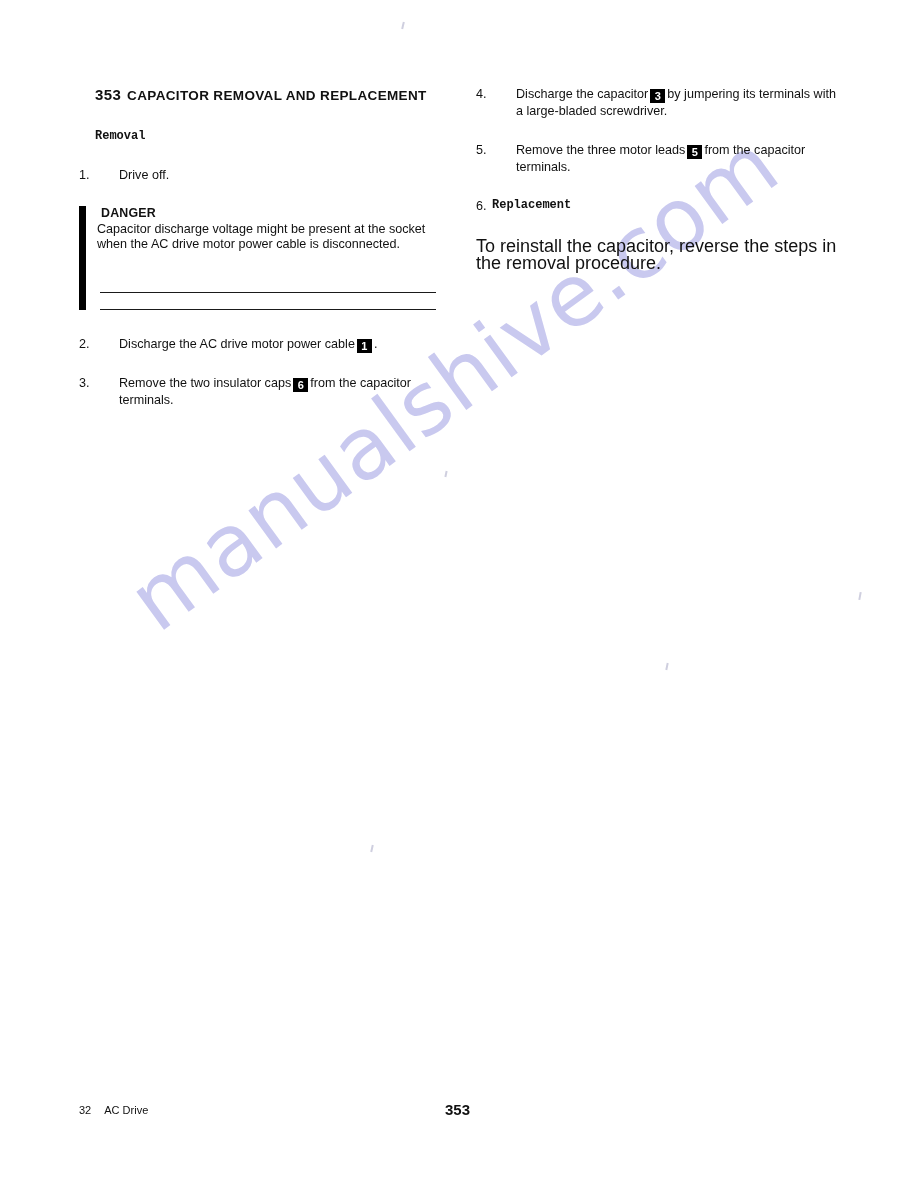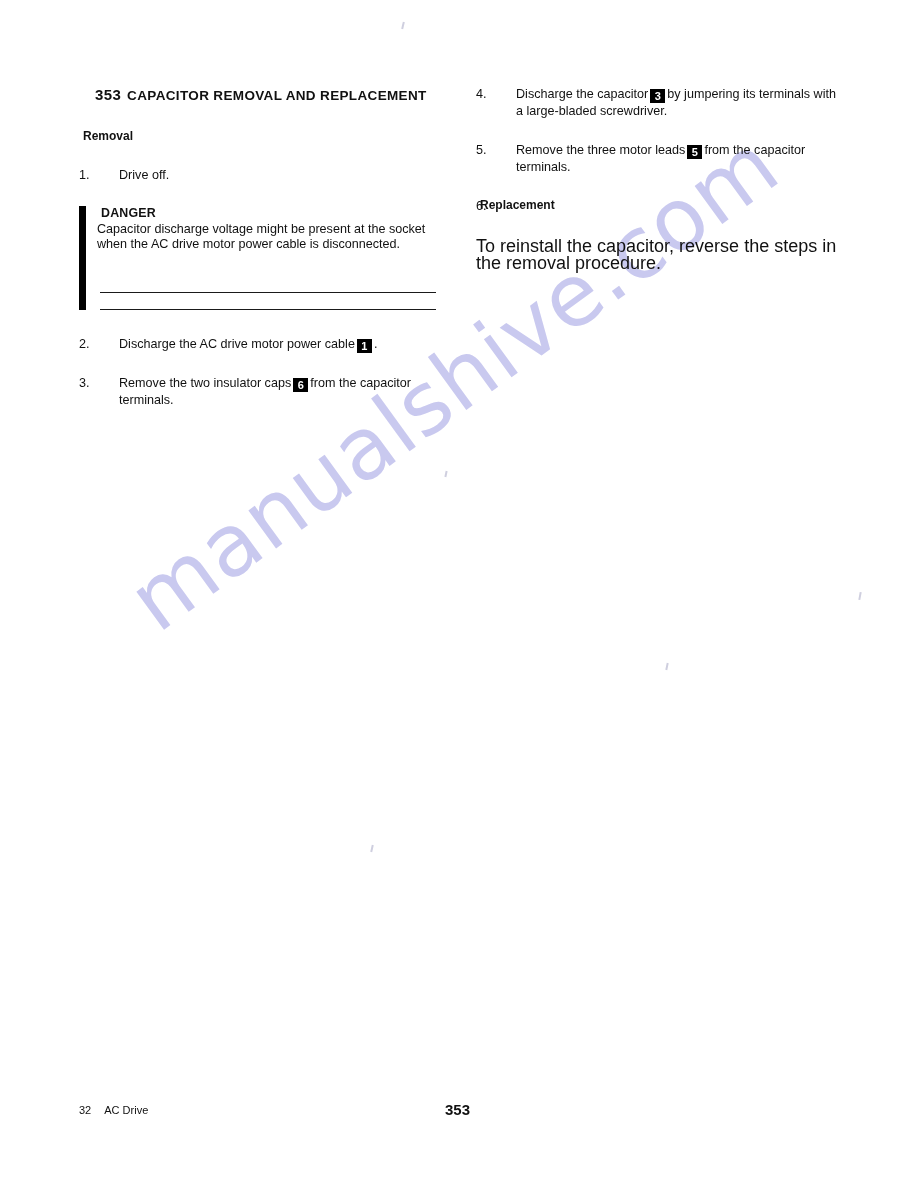--- a/index.html
+++ b/index.html
@@ -69,21 +69,22 @@
     white-space: nowrap;
   }
   .doc-title .num {
     font-size: 15px;
     margin-right: 6px;
   }
 
   .sub-heading {
     font-size: 12px;
     font-weight: bold;
-    margin: 0 0 24px 4px;
+    margin: 0 0 24px 16px;
+    font-family: Liberation Mono, monospace;
   }
   .sub-heading.replacement { margin-bottom: 26px; }
 
   
   .step {
     position: relative;
     padding-left: 40px;
     font-size: 12.6px;
     line-height: 17px;
     margin-bottom: 22px;

